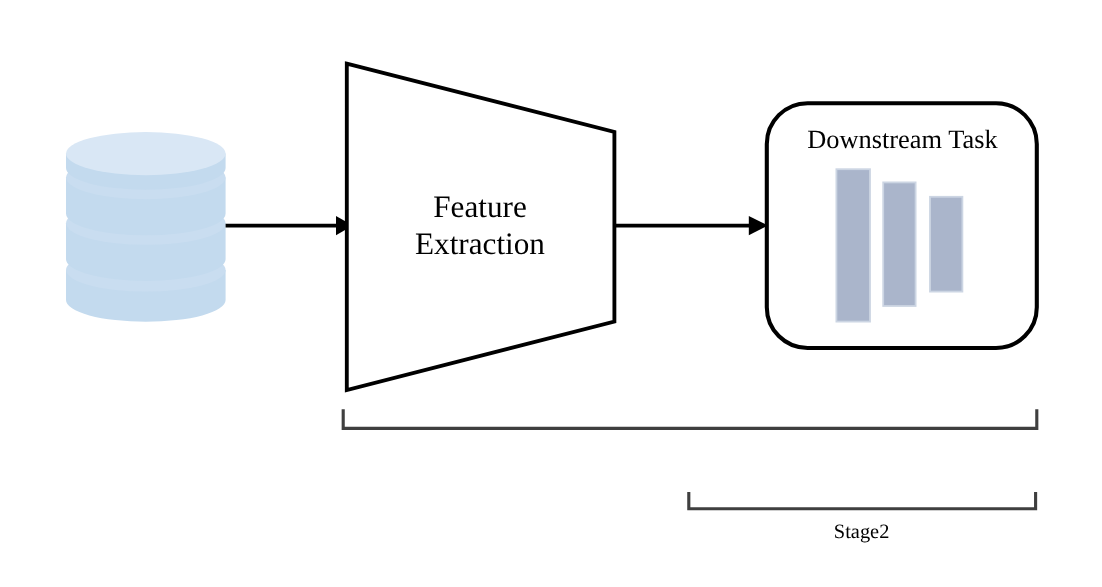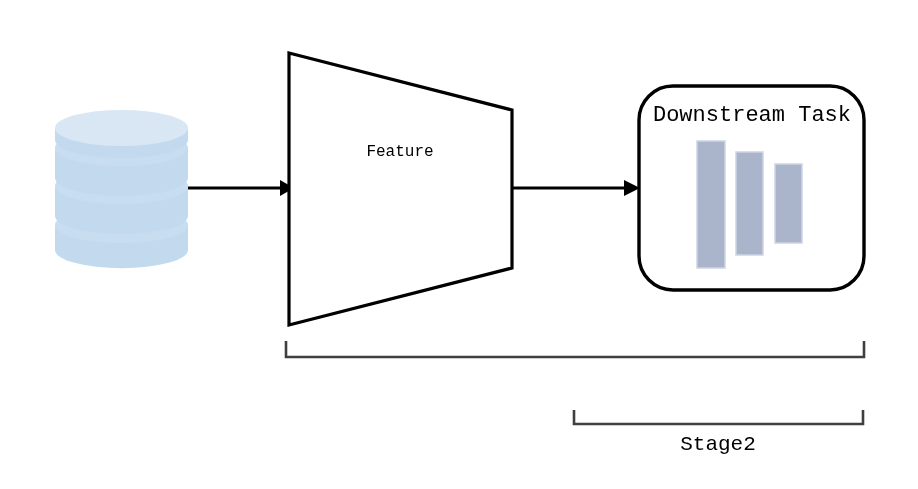--- a/index.html
+++ b/index.html
@@ -20,48 +20,48 @@
   #diagram-svg {
     position: absolute;
     left: 0;
     top: 0;
     width: 918px;
     height: 489px;
   }
   .diagram-label {
     position: absolute;
     color: #000000;
-    font-family: Liberation Mono, monospace;
+    font-family: Liberation Serif, serif;
     white-space: pre;
     line-height: 1.18;
     text-align: center;
   }
   #label-feature-extraction {
     left: 300px;
-    top: 143px;
+    top: 158px;
     width: 200px;
-    font-size: 16px;
+    font-size: 26px;
   }
   #label-downstream-task {
     left: 638px;
     top: 103px;
     width: 228px;
     font-size: 22px;
   }
   #label-stage1 {
     left: 475px;
     top: 365px;
     width: 200px;
     font-size: 19px;
   }
   #label-stage2 {
     left: 618px;
     top: 433px;
     width: 200px;
-    font-size: 21px;
+    font-size: 17px;
   }
 </style>
 </head>
 <body>
 
 <div id="canvas">
 
   <svg id="diagram-svg" viewBox="0 0 918 489" xmlns="http://www.w3.org/2000/svg">
 
     <g>
@@ -97,20 +97,20 @@
       <rect x="697" y="141" width="28" height="127" fill="#aab5cb" stroke="#ccd5e3" stroke-width="1.5"></rect>
       <rect x="736" y="152" width="27" height="103" fill="#aab5cb" stroke="#ccd5e3" stroke-width="1.5"></rect>
       <rect x="775" y="164" width="27" height="79" fill="#aab5cb" stroke="#ccd5e3" stroke-width="1.5"></rect>
     </g>
 
     <path d="M 286,341 L 286,357 L 864,357 L 864,341" fill="none" stroke="#3f3f3f" stroke-width="2.6" stroke-linecap="butt" stroke-linejoin="miter"></path>
 
     <path d="M 574,410 L 574,424 L 863,424 L 863,410" fill="none" stroke="#3f3f3f" stroke-width="2.6" stroke-linecap="butt" stroke-linejoin="miter"></path>
   </svg>
 
-  <div class="diagram-label" id="label-feature-extraction"><span>Feature</span><br></div>
+  <div class="diagram-label" id="label-feature-extraction"><span>Feature</span><br><span>Extraction</span></div>
 
   <div class="diagram-label" id="label-downstream-task">Downstream Task</div>
 
 
   <div class="diagram-label" id="label-stage2">Stage2</div>
 
 </div>
 
 </body></html>

